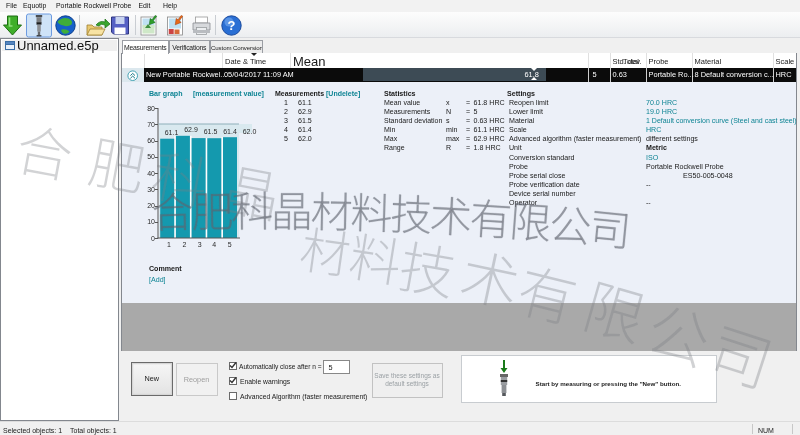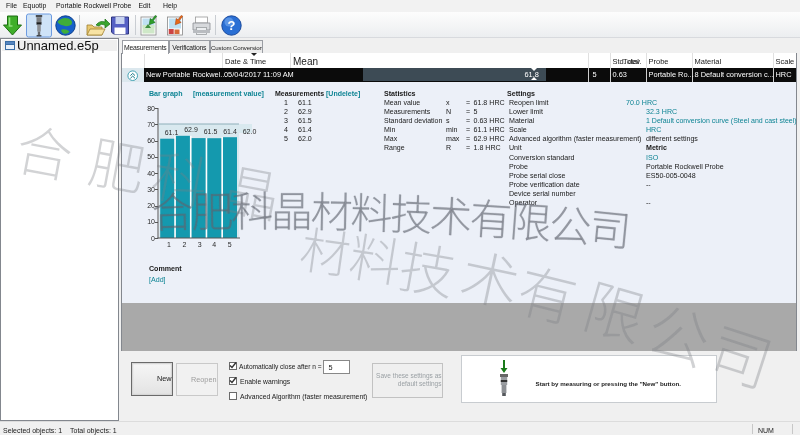--- a/index.html
+++ b/index.html
@@ -12,21 +12,21 @@
 .w {color:#fff}
 #menu {position:absolute;left:0;top:0;width:800px;height:12px;background:#f2f2f2}
 #menu span {position:absolute;top:1.5px;font-size:6.9px;color:#111}
 #toolbar {position:absolute;left:0;top:12px;width:800px;height:26px;background:linear-gradient(#fdfdfd,#eceef0);border-bottom:1px solid #d8dade}
 .tsep {position:absolute;top:3px;width:1px;height:20px;background:#c9cdd2}
 #tree {position:absolute;left:0;top:38px;width:119px;height:383px;background:#fff;border:1px solid #83878e}
 #main {position:absolute;left:121px;top:52.5px;width:676px;height:298.5px;background:#fff;border:1px solid #83878e}
 .tab {position:absolute;top:40px;height:13px;border:1px solid #9a9da3;border-bottom:none;background:#ececec;font-size:6.8px;letter-spacing:-0.2px;text-align:center;padding-top:3px;white-space:nowrap;overflow:hidden}
 #btm {position:absolute;left:121px;top:352px;width:676px;height:68px;background:#f0f0f0}
 #status {position:absolute;left:0;top:421px;width:800px;height:14px;background:#f0f0f0;border-top:1px solid #dcdcdc}
-.btn {position:absolute;background:linear-gradient(#f6f6f6,#e3e3e3);border:1px solid #7a7a7a;font-size:7.3px;color:#222;text-align:right}
+.btn {position:absolute;background:linear-gradient(#f6f6f6,#e3e3e3);border:1px solid #7a7a7a;font-size:7.3px;color:#222;text-align:center}
 .cb {position:absolute;width:8px;height:8px;background:#fff;border:1px solid #6a6a6a}
 .inp {position:absolute;border:1px solid #888;background:#fff;font-size:7.3px}
 </style></head>
 <body>
 <div id="menu">
  <span style="left:6px">File</span>
     <span style="left:23px">Equotip</span>
  <span style="left:56px">Portable Rockwell Probe</span>
     <span style="left:138.5px">Edit</span>
  <span style="left:163px">Help</span>
@@ -111,21 +111,21 @@
 <div style="position:absolute;left:122px;top:53px;width:674px;height:14.5px;background:#fff"></div>
 <div style="position:absolute;left:143.5px;top:53px;width:1px;height:14.5px;background:#e0e0e0"></div>
 <div style="position:absolute;left:222px;top:53px;width:1px;height:14.5px;background:#e0e0e0"></div>
 <div style="position:absolute;left:290px;top:53px;width:1px;height:14.5px;background:#e0e0e0"></div>
 <div style="position:absolute;left:588px;top:53px;width:1px;height:14.5px;background:#e0e0e0"></div>
 <div style="position:absolute;left:610px;top:53px;width:1px;height:14.5px;background:#e0e0e0"></div>
 <div style="position:absolute;left:646px;top:53px;width:1px;height:14.5px;background:#e0e0e0"></div>
 <div style="position:absolute;left:692px;top:53px;width:1px;height:14.5px;background:#e0e0e0"></div>
 <div style="position:absolute;left:773px;top:53px;width:1px;height:14.5px;background:#e0e0e0"></div>
 <div class="t" style="left:225px;top:57.5px;font-size:7.5px">Date &amp; Time</div>
-<div class="t" style="left:293px;top:57.5px;font-size:10px">Mean</div>
+<div class="t" style="left:293px;top:57.5px;font-size:13px">Mean</div>
 <div class="t" style="left:623px;top:57.5px;font-size:7.5px">Total</div>
 <div class="t" style="left:612.5px;top:57.5px;font-size:7.5px">Std. dev.</div>
 <div class="t" style="left:648.5px;top:57.5px;font-size:7.5px">Probe</div>
 <div class="t" style="left:694.5px;top:57.5px;font-size:7.5px">Material</div>
 <div class="t" style="left:775.5px;top:57.5px;font-size:7.5px">Scale</div>
 <div style="position:absolute;left:251px;top:52.5px;border-left:3.5px solid transparent;border-right:3.5px solid transparent;border-top:3.5px solid #222"></div>
 
 <div style="position:absolute;left:143.5px;top:67.5px;width:652.5px;height:14px;background:#0b0b0b"></div>
 <div style="position:absolute;left:122px;top:67.5px;width:21.5px;height:14px;background:#dce8ee"></div>
 <svg width="12" height="12" style="position:absolute;left:127px;top:69.5px">
@@ -186,37 +186,37 @@
 <div class="t" style="left:473.5px;top:126.4px">61.1 HRC</div>
 <div class="t" style="left:384px;top:135.4px;font-size:7px">Max</div>
 <div class="t" style="left:446px;top:135.4px">max</div>
 <div class="t" style="left:466px;top:135.4px">=</div>
 <div class="t" style="left:473.5px;top:135.4px">62.9 HRC</div>
 <div class="t" style="left:384px;top:144.4px;font-size:7px">Range</div>
 <div class="t" style="left:446px;top:144.4px">R</div>
 <div class="t" style="left:466px;top:144.4px">=</div>
 <div class="t" style="left:473.5px;top:144.4px">1.8 HRC</div>
 <div class="t" style="left:509px;top:99.2px">Reopen limit</div>
-<div class="t teal" style="left:626px;top:99.2px;">70.0 HRC</div>
+<div class="t teal" style="left:646px;top:99.2px;">70.0 HRC</div>
 <div class="t" style="left:509px;top:108.2px">Lower limit</div>
-<div class="t teal" style="left:646px;top:108.2px;">32.3 HRC</div>
+<div class="t teal" style="left:646px;top:108.2px;">19.0 HRC</div>
 <div class="t" style="left:509px;top:117.3px">Material</div>
 <div class="t teal" style="left:646px;top:117.3px;font-size:7px;">1 Default conversion curve (Steel and cast steel)</div>
 <div class="t" style="left:509px;top:126.4px">Scale</div>
 <div class="t teal" style="left:646px;top:126.4px;">HRC</div>
 <div class="t" style="left:509px;top:135.4px">Advanced algorithm (faster measurement)</div>
 <div class="t" style="left:646px;top:135.4px;">different settings</div>
 <div class="t" style="left:509px;top:144.4px">Unit</div>
 <div class="t" style="left:646px;top:144.4px;font-weight:bold;">Metric</div>
 <div class="t" style="left:509px;top:153.5px">Conversion standard</div>
 <div class="t teal" style="left:646px;top:153.5px;">ISO</div>
 <div class="t" style="left:509px;top:162.6px">Probe</div>
 <div class="t" style="left:646px;top:162.6px;">Portable Rockwell Probe</div>
 <div class="t" style="left:509px;top:171.6px">Probe serial close</div>
-<div class="t" style="left:646px;top:171.6px;">ES50-005-0048</div>
+<div class="t" style="left:683px;top:171.6px;">ES50-005-0048</div>
 <div class="t" style="left:509px;top:180.7px">Probe verification date</div>
 <div class="t" style="left:646px;top:180.7px;">--</div>
 <div class="t" style="left:509px;top:189.7px">Device serial number</div>
 <div class="t" style="left:509px;top:198.8px">Operator</div>
 <div class="t" style="left:646px;top:198.8px;">--</div>
 <div style="position:absolute;left:158.5px;top:124px;width:80.5px;height:113.5px;background:#d9e9ef"></div>
 <svg width="175" height="155" style="position:absolute;left:125px;top:95px">
   <g transform="translate(-125,-95)">
   <rect x="174.2" y="135.8" width="1.7" height="102.2" fill="#fdfdfd"></rect>
       <rect x="189.9" y="135.8" width="1.7" height="102.2" fill="#fdfdfd"></rect>

